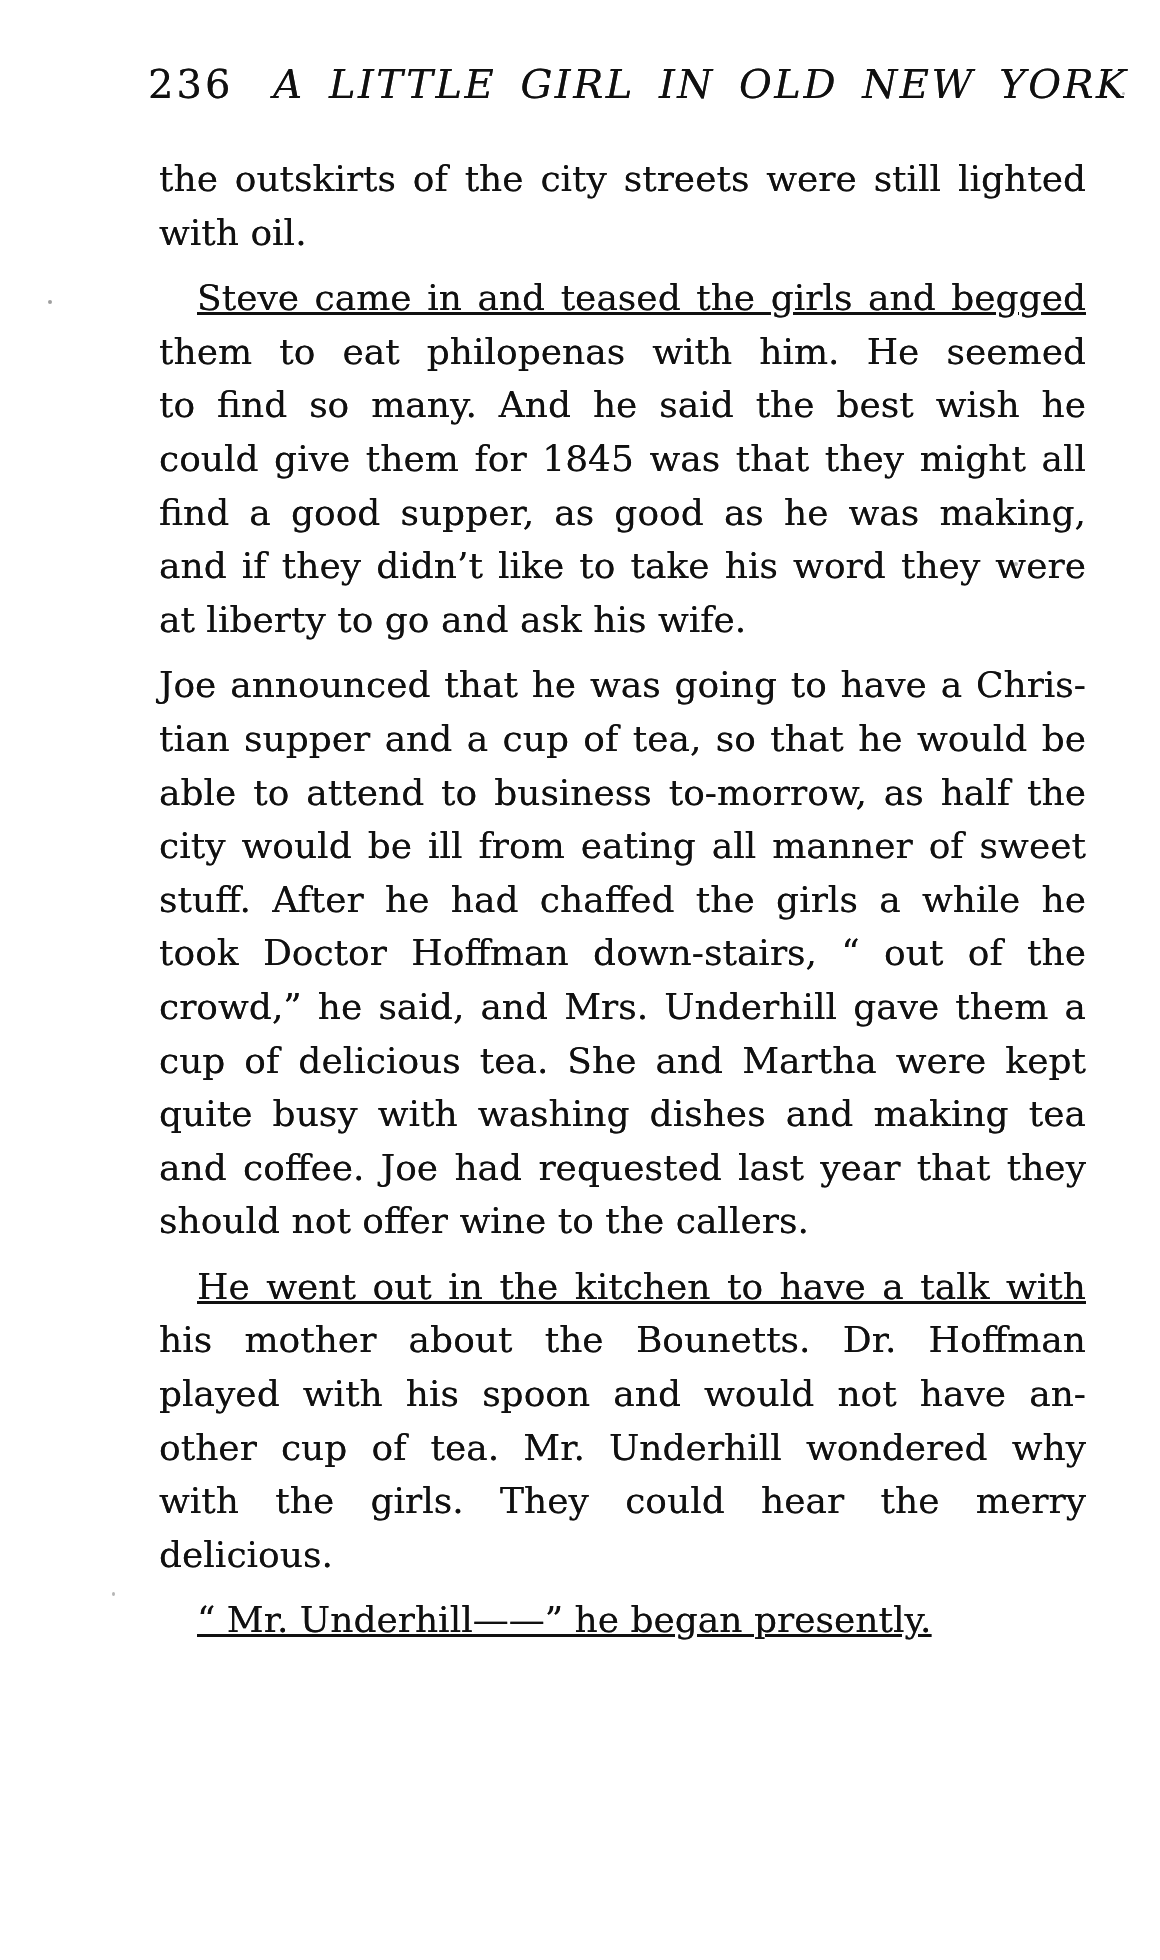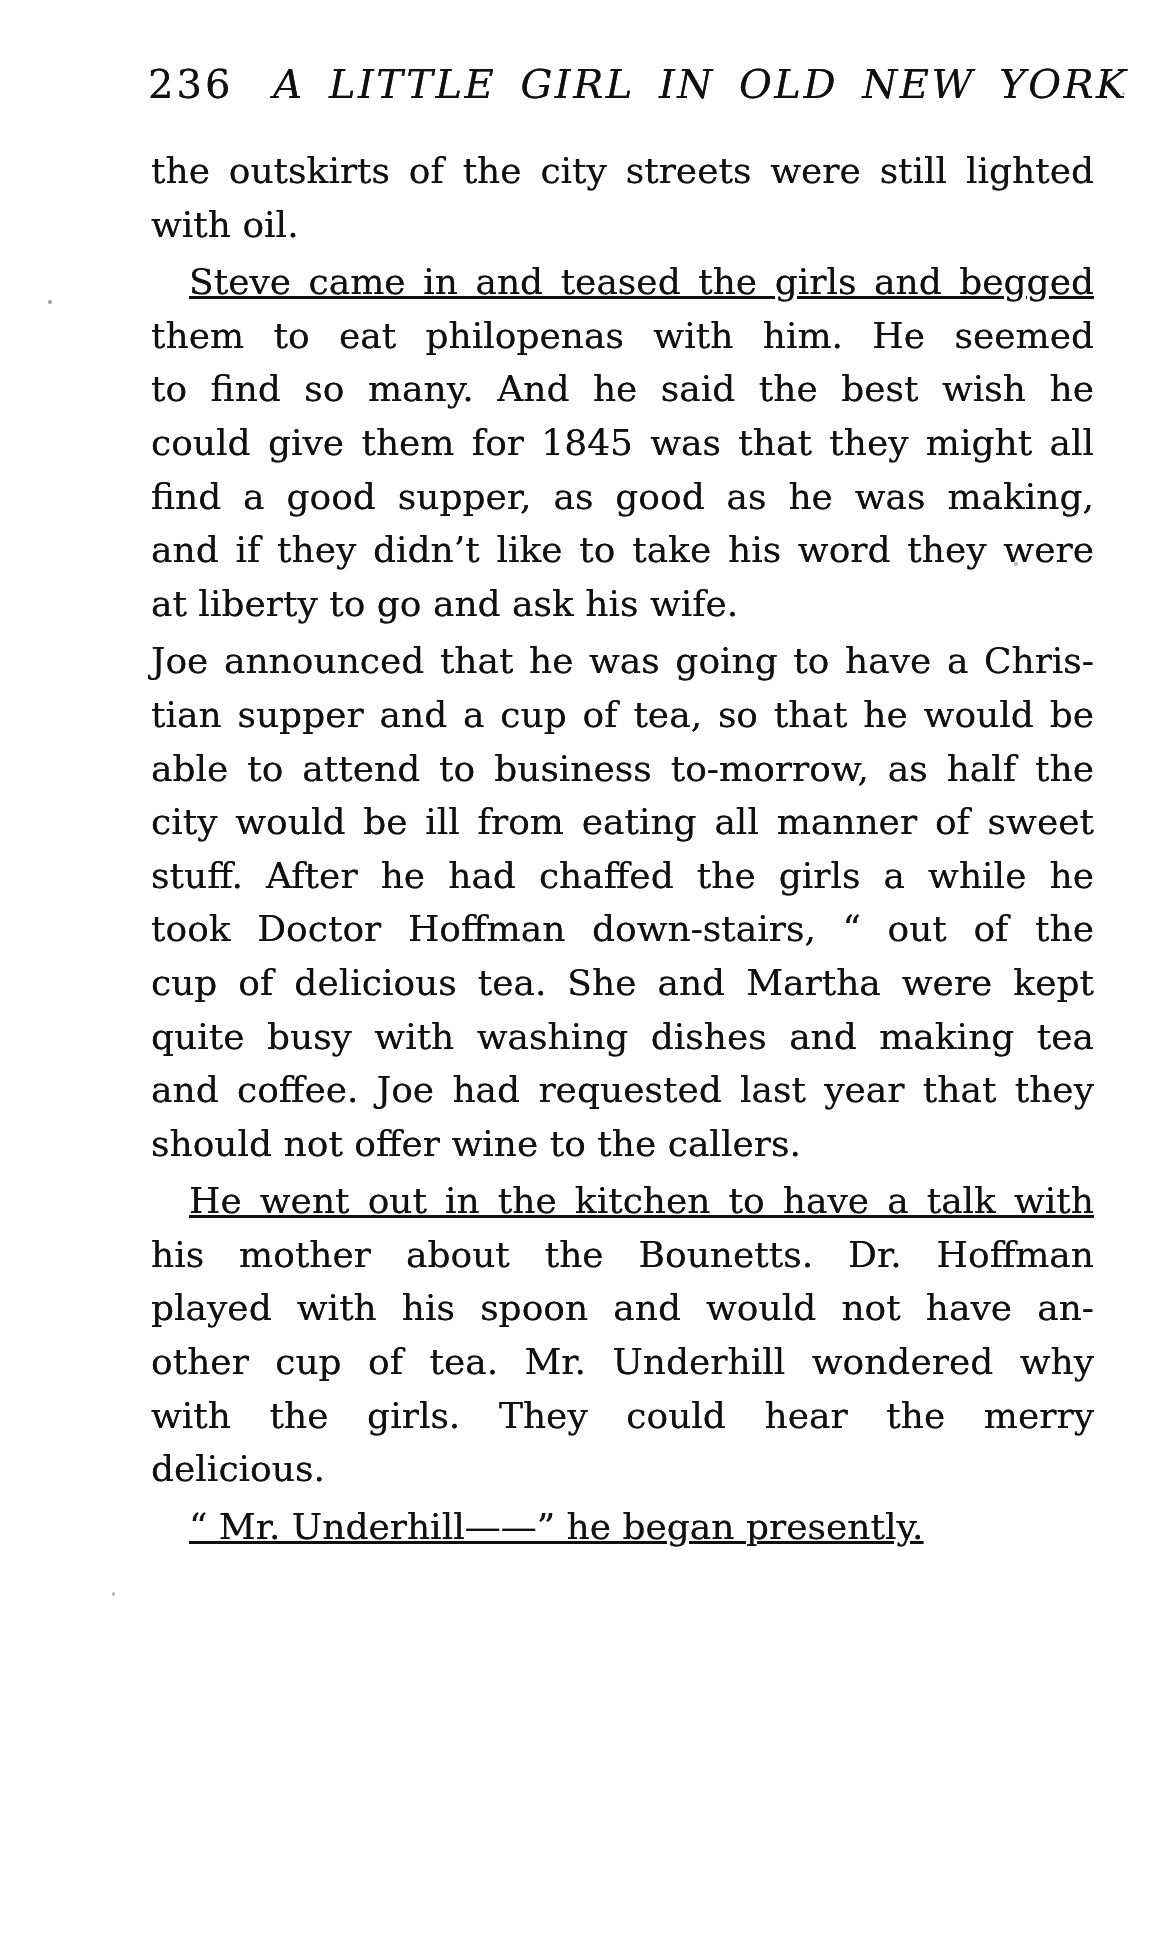--- a/index.html
+++ b/index.html
@@ -45,21 +45,21 @@
   .textblock {
     position: absolute;
     top: 140px;
     left: 147px;
     width: 951px;
     font-size: 36px;
     line-height: 53.6px;
     text-shadow: 0 0 0.6px rgba(10,10,10,0.75);
   }
   .paragraph {
-    margin: 4px;
+    margin: 12px;
   }
   .line {
     text-align: justify;
     text-align-last: justify;
   }
   .line.lastline {
     text-align-last: left;
   }
   .line.indented {
     text-indent: 38px;
@@ -95,20 +95,21 @@
         <div class="line">and if they didn’t like to take his word they were</div>
         <div class="line lastline">at liberty to go and ask his wife.</div>
       </div>
       <div class="paragraph">
         <div class="line">Joe announced that he was going to have a Chris-</div>
         <div class="line">tian supper and a cup of tea, so that he would be</div>
         <div class="line">able to attend to business to-morrow, as half the</div>
         <div class="line">city would be ill from eating all manner of sweet</div>
         <div class="line">stuff.  After he had chaffed the girls a while he</div>
         <div class="line">took Doctor Hoffman down-stairs, “ out of the</div>
+        <div class="line">crowd,” he said, and Mrs. Underhill gave them a</div>
         <div class="line">cup of delicious tea.  She and Martha were kept</div>
         <div class="line">quite busy with washing dishes and making tea</div>
         <div class="line">and coffee.  Joe had requested last year that they</div>
         <div class="line lastline">should not offer wine to the callers.</div>
       </div>
       <div class="paragraph">
         <div class="line indented">He went out in the kitchen to have a talk with</div>
         <div class="line">his mother about the Bounetts.  Dr. Hoffman</div>
         <div class="line">played with his spoon and would not have an-</div>
         <div class="line">other cup of tea.  Mr. Underhill wondered why</div>

